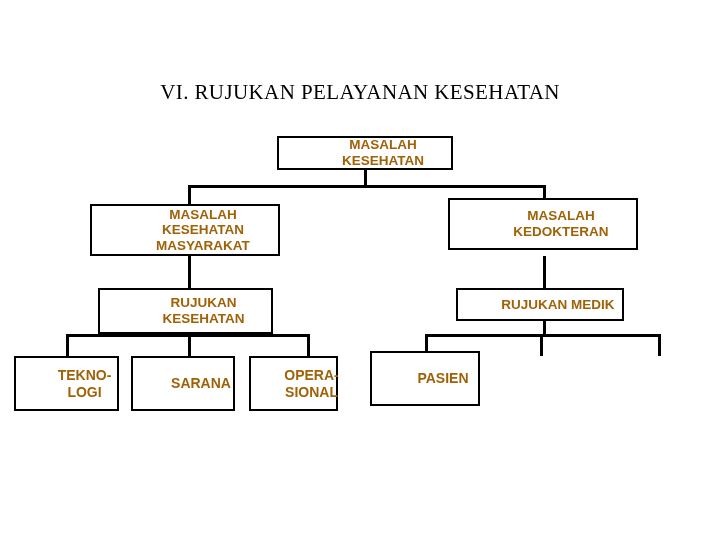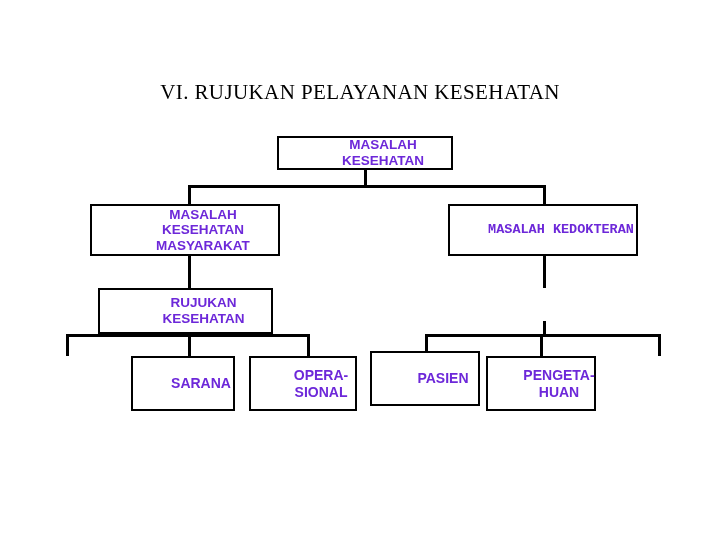--- a/index.html
+++ b/index.html
@@ -32,21 +32,21 @@
     color: #000000;
     letter-spacing: 0.4px;
     white-space: nowrap;
     margin-top: 24px;
   }
   .node {
     position: absolute;
     box-sizing: border-box;
     border: 2px solid #000000;
     background: #ffffff;
-    color: #6d28d9;
+    color: #a16207;
     font-family: "Liberation Sans", sans-serif;
     font-weight: bold;
     display: flex;
     align-items: center;
     justify-content: center;
     text-align: center;
     line-height: 1.16;
     font-size: 13px;
     white-space: pre-line;
     padding-left: 36px;
@@ -91,30 +91,31 @@
   <div class="conn" style="left:425px; top:334px; width:236px; height:3px;"></div>
   <div class="conn" style="left:425px; top:334px; width:3px; height:22px;"></div>
   <div class="conn" style="left:540px; top:334px; width:3px; height:22px;"></div>
   <div class="conn" style="left:658px; top:334px; width:3px; height:22px;"></div>
 
   <div class="node lvl1" style="left:277px; top:136px; width:176px; height:34px;">MASALAH KESEHATAN</div>
 
   <div class="node lvl2" style="left:90px; top:204px; width:190px; height:52px;">MASALAH KESEHATAN
 MASYARAKAT</div>
 
-  <div class="node lvl2" style="left:448px; top:204px; width:190px; height:52px;font-family:Liberation Mono, monospace;">MASALAH KEDOKTERAN</div>
+  <div class="node lvl2" style="left:448px; top:198px; width:190px; height:52px;">MASALAH KEDOKTERAN</div>
 
   <div class="node lvl3" style="left:98px; top:288px; width:175px; height:46px;">RUJUKAN KESEHATAN</div>
 
+  <div class="node lvl3" style="left:456px; top:288px; width:168px; height:33px;">RUJUKAN MEDIK</div>
 
+  <div class="node leaf" style="left:14px; top:356px; width:105px; height:55px;">TEKNO-
+LOGI</div>
 
   <div class="node leaf" style="left:131px; top:356px; width:104px; height:55px;text-align:center;">SARANA</div>
 
-  <div class="node leaf" style="left:249px; top:356px; width:108px; height:55px;">OPERA-
+  <div class="node leaf" style="left:249px; top:356px; width:89px; height:55px;">OPERA-
 SIONAL</div>
 
   <div class="node leaf" style="left:370px; top:351px; width:110px; height:55px;">PASIEN</div>
 
-  <div class="node leaf" style="left:486px; top:356px; width:110px; height:55px;">PENGETA-
-HUAN</div>
 
 
 </div>
 
 </body></html>

